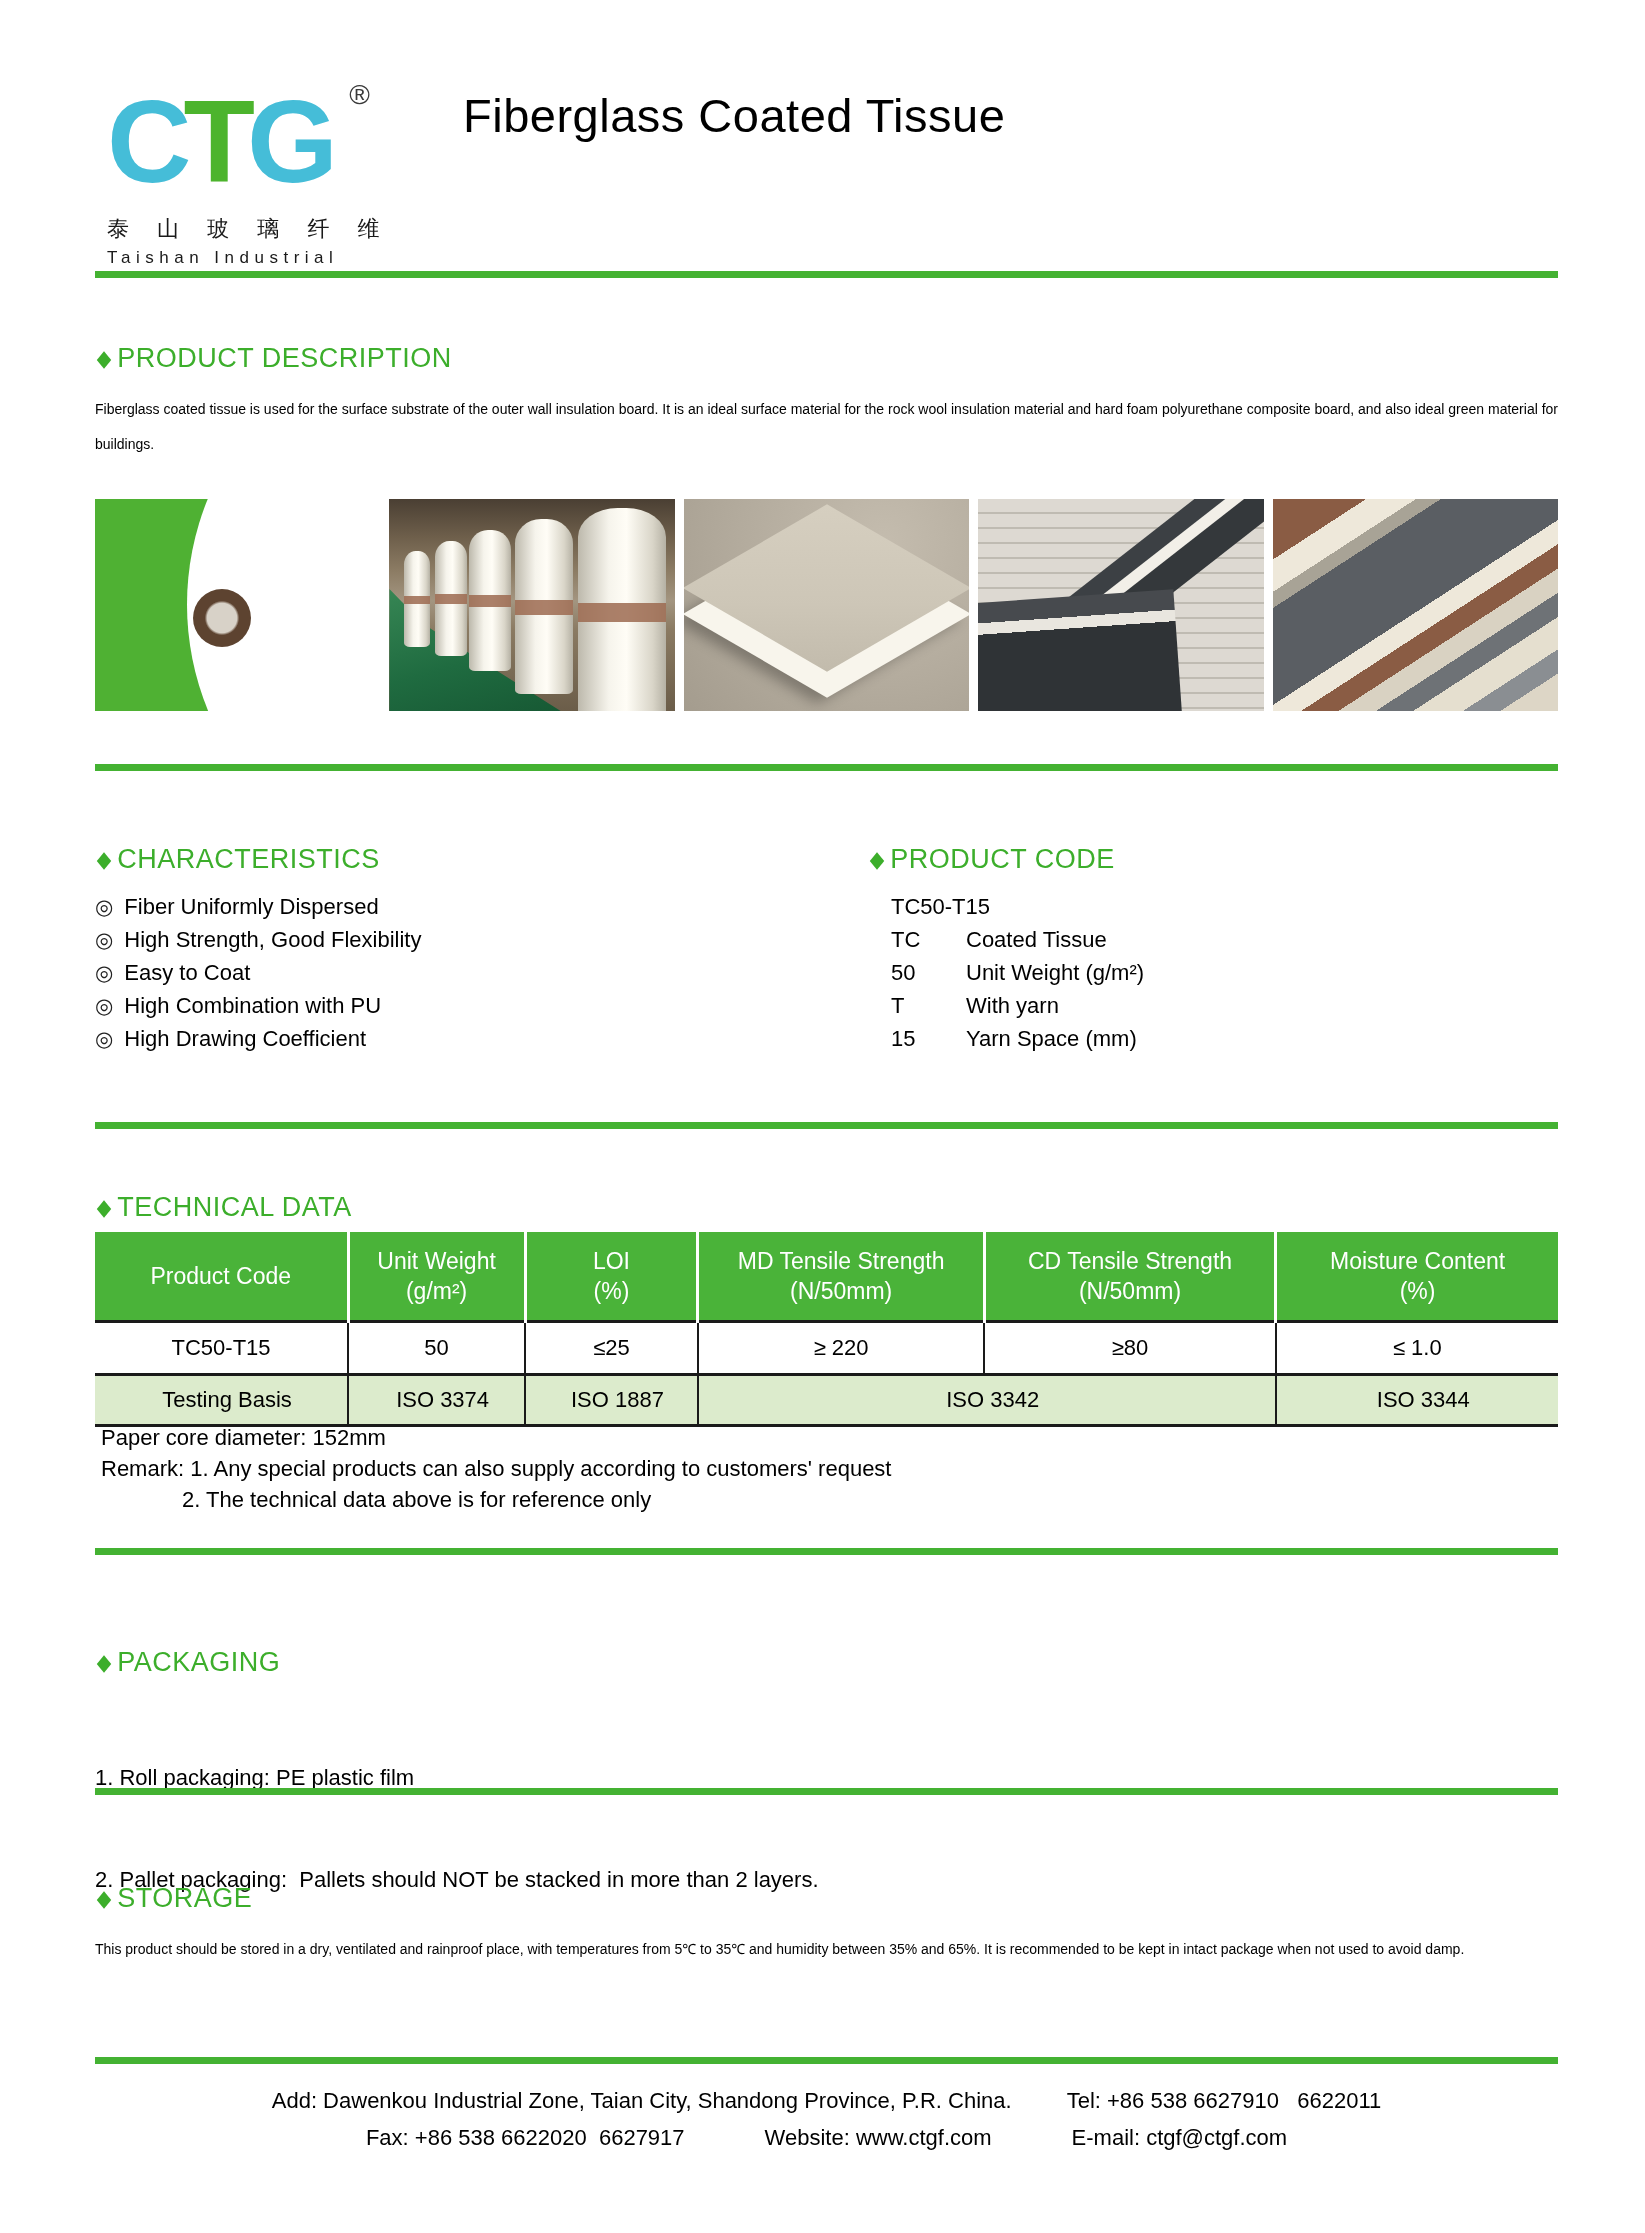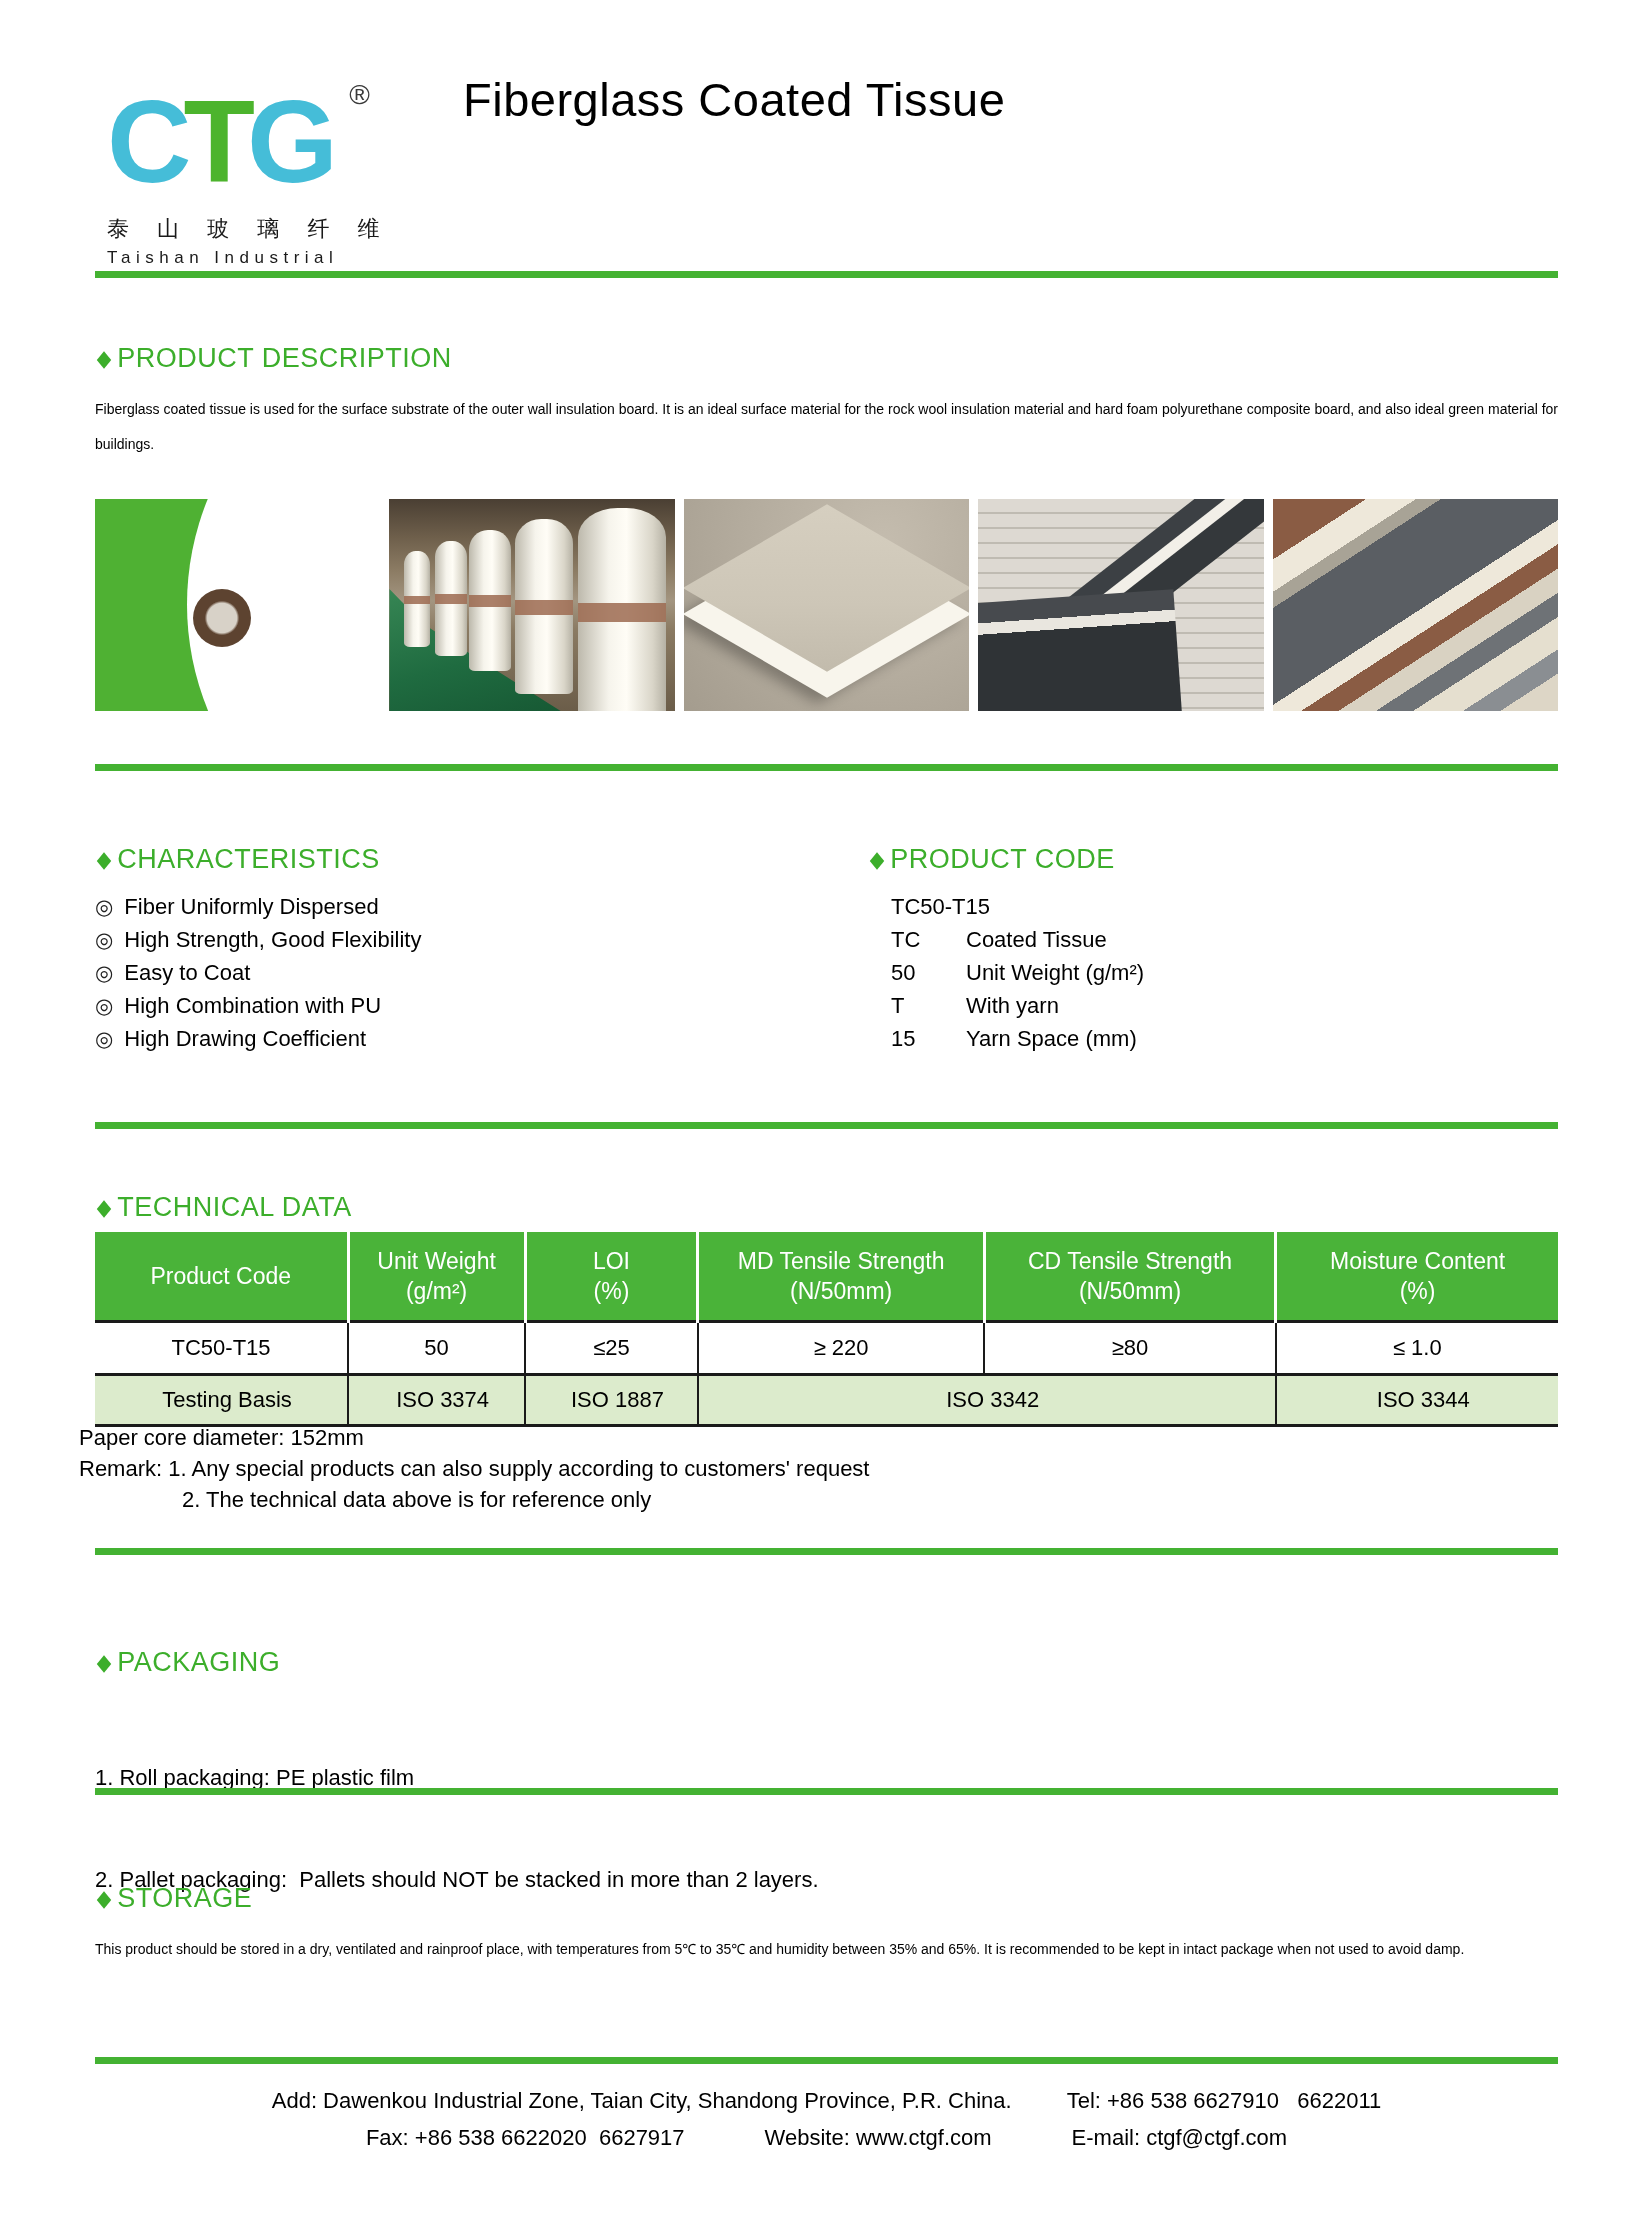--- a/index.html
+++ b/index.html
@@ -8,21 +8,21 @@
     font-family:"Liberation Sans", sans-serif; color:#000; overflow:hidden;
   }
   
   .logo { position:absolute; left:107px; top:52px; }
   .logo-ctg { position:relative; display:inline-block; font-size:117px; font-weight:bold; letter-spacing:-8px; line-height:1.2;margin-top:20px; }
   .logo-c,.logo-g { color:#45bdd8; }
   .logo-t { color:#4cb42d; }
   .reg { position:absolute; right:-40px; top:6px; font-size:28px; font-weight:normal; color:#3a3a3a; letter-spacing:0; }
   .logo-cn { margin-top:2px; font-size:22px; letter-spacing:9px; word-spacing:4px; color:#1a1a1a; white-space:nowrap; }
   .logo-en { margin-top:4px; font-size:17px; letter-spacing:5.5px; color:#1a1a1a; white-space:nowrap; }
-  .doc-title { position:absolute; left:463px; top:72px; font-size:47px; color:#000; letter-spacing:0.5px; }
+  .doc-title { position:absolute; left:463px; top:88px; font-size:47px; color:#000; letter-spacing:0.5px; }
 
   
   .rule { position:absolute; left:95px; width:1463px; height:7px; background:#44b232; }
   .rule-1 { top:271px; } .rule-2 { top:764px; } .rule-3 { top:1122px; }
   .rule-4 { top:1548px; } .rule-5 { top:1788px; } .rule-6 { top:2057px; }
 
   
   .sec-heading { position:absolute; left:95px; display:flex; align-items:center; gap:4px; color:#3cae2b; font-size:27px; letter-spacing:0.5px; }
   .diamond { font-size:23px; line-height:1; color:#3cae2b; transform:scaleX(0.82); display:inline-block; }
 
@@ -79,21 +79,21 @@
   .tech-table { position:absolute; left:95px; top:1232px; width:1463px; border-collapse:collapse; table-layout:fixed;
                 border-bottom:3px solid #1a1a1a; }
   .tech-table th { background:#4ab339; color:#ffffff; font-weight:normal; font-size:23px; line-height:30px;
                    height:88px; text-align:center; vertical-align:middle; padding:0; }
   .tech-table th + th { border-left:3px solid #ffffff; }
   .tech-table td { font-size:22px; text-align:center; vertical-align:middle; padding:0;
                    border-top:3px solid #1a1a1a; border-left:2px solid #1a1a1a; }
   .tech-table td:first-child { border-left:none; }
   .row-values td { height:50px; background:#ffffff; }
   .row-testing td { height:48px; background:#dcebcc;padding-left:12px; }
-  .note { position:absolute; left:79px; font-size:22px; white-space:pre-wrap; }
+  .note { position:absolute; left:101px; font-size:22px; white-space:pre-wrap; }
 
   
   .pack-list { position:absolute; left:95px; top:1693px; font-size:22px; line-height:34px; white-space:pre-wrap; }
 
   
   .footer-line { position:absolute; left:95px; width:1463px; display:flex; justify-content:center; font-size:22px; white-space:pre-wrap; }
   .footer-1 { top:2088px; gap:55px; }
   .footer-2 { top:2125px; gap:80px; }
 </style>
 </head>

